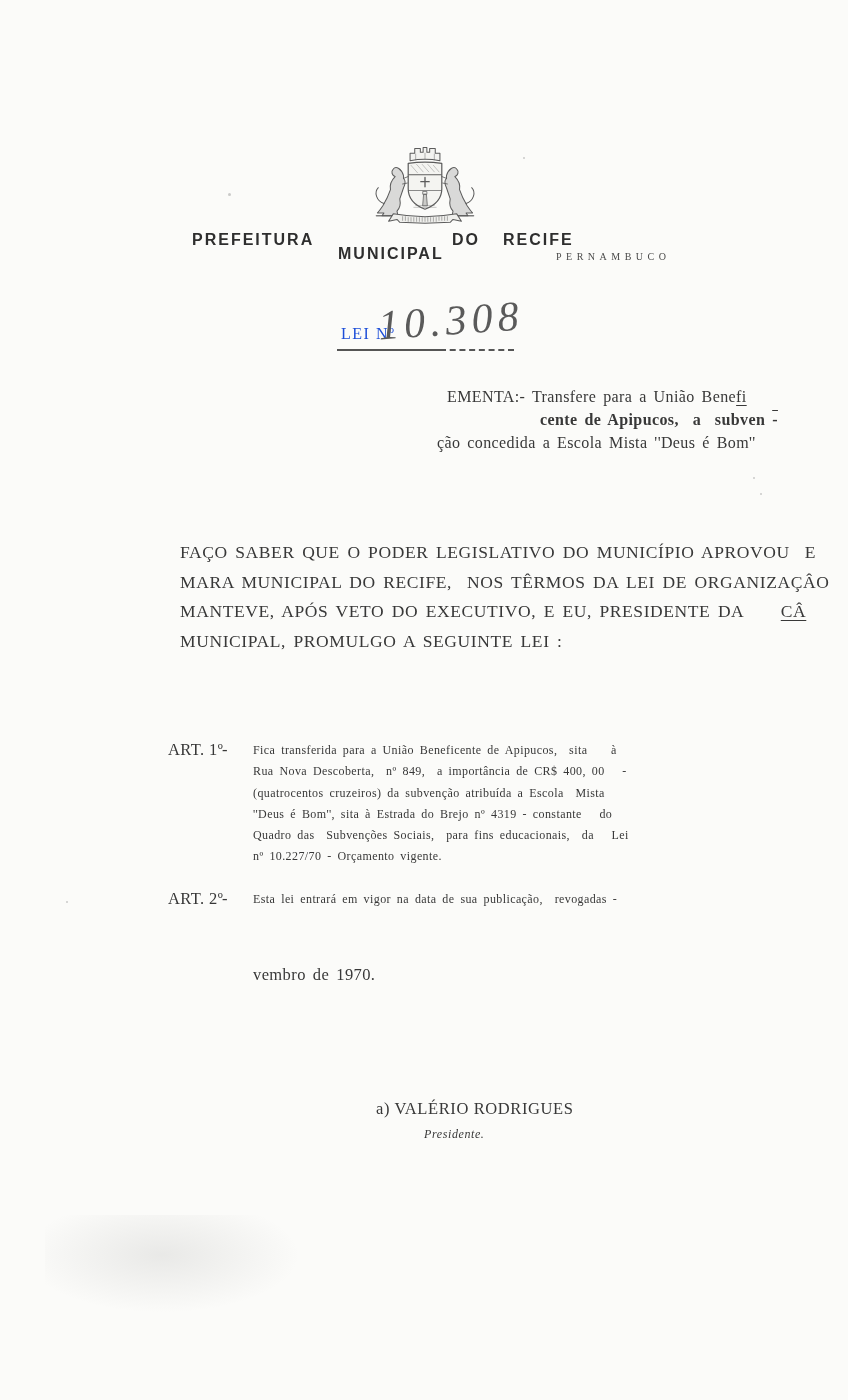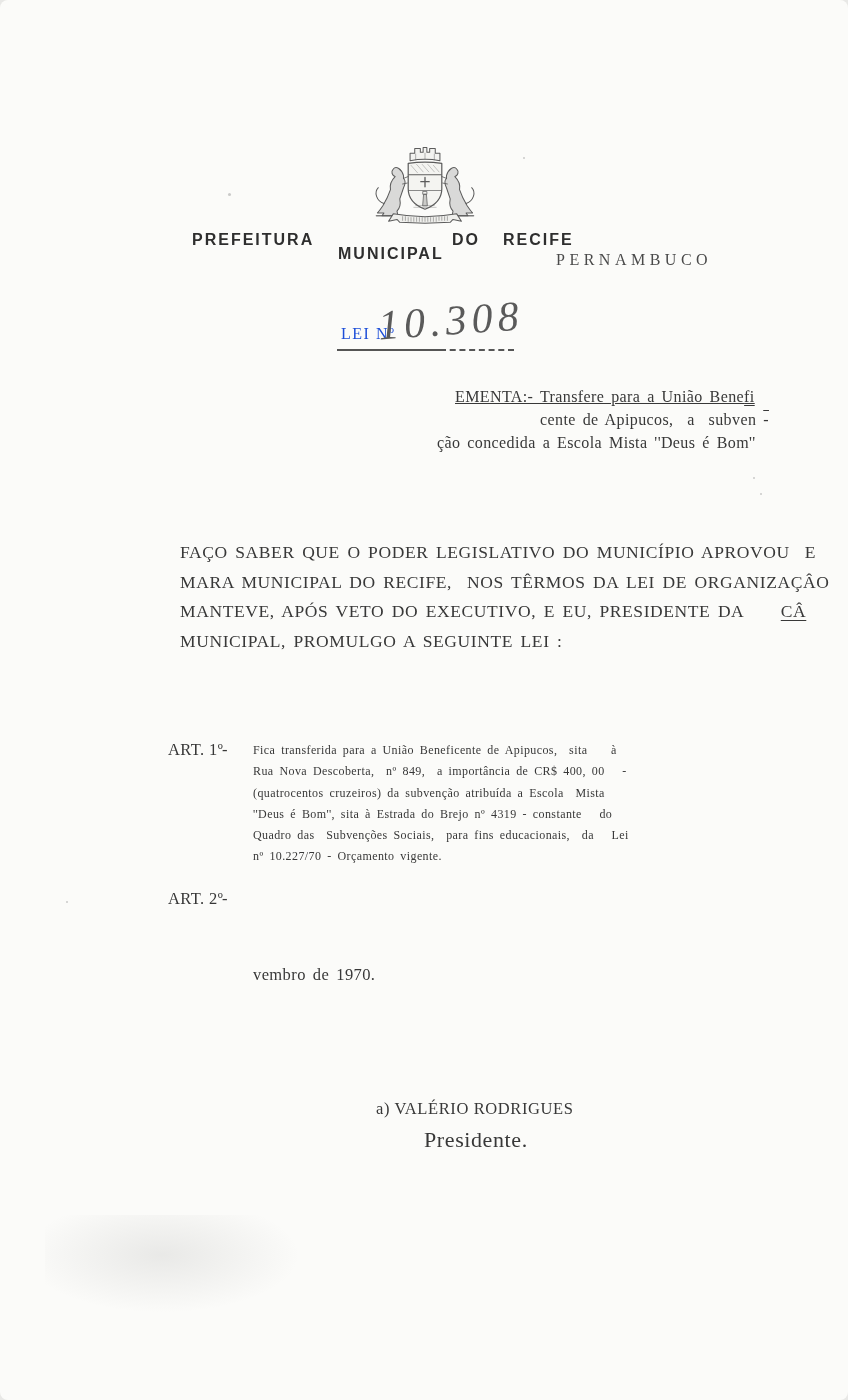--- a/index.html
+++ b/index.html
@@ -1,56 +1,55 @@
 <!DOCTYPE html>
 <html><head>
 <meta charset="utf-8">
 <style>
   html,body{margin:0;padding:0;background:#e8e8e6;}
   .page{
     position:relative;width:848px;height:1400px;margin:0 auto;
     background:#fbfbf9;overflow:hidden;
     color:#383838;
     font-family:"Liberation Serif","DejaVu Serif",serif;
-    border-radius:8px;
   }
   
   .hword{
     position:absolute;top:231px;
     font-family:"Liberation Sans","DejaVu Sans",sans-serif;
     font-weight:700;font-size:16px;letter-spacing:2px;color:#2e2e2e;
     white-space:pre;
   }
   .hw0{left:192px;} .hw1{left:338px;margin-top:14px;} .hw2{left:452px;} .hw3{left:503px;text-align:center;}
   .state{
     position:absolute;left:556px;top:251px;
-    font-size:16px;letter-spacing:4.5px;color:#4a4a4a;white-space:pre;
+    font-size:10px;letter-spacing:4.5px;color:#4a4a4a;white-space:pre;
   }
   
   .lei-label{position:absolute;left:341px;top:325px;font-size:16px;letter-spacing:1.5px;color:#1d4ed8;white-space:pre;}
   .hand{
     position:absolute;left:378px;top:296px;width:160px;
     font-size:42px;font-style:italic;color:#5a5a5a;letter-spacing:5px;
     transform:rotate(-4deg);white-space:pre;
   }
   .lei-ul-solid{position:absolute;left:337px;top:349px;width:103px;height:0;border-bottom:2px solid #555;}
   .lei-ul-dash{position:absolute;left:440px;top:349px;width:74px;height:0;border-bottom:2px dashed #555;}
   
   .txt{white-space:pre;word-spacing:2.5px;letter-spacing:.4px;}
   .ementa{position:absolute;left:437px;top:385px;font-size:16px;line-height:23px;}
-  .ementa div:nth-child(1){margin-left:18px;text-decoration:underline;}
-  .ementa div:nth-child(2){margin-left:103px;}
+  .ementa div:nth-child(1){margin-left:10px;}
+  .ementa div:nth-child(2){margin-left:103px;font-weight:bold;}
   .preamble{position:absolute;left:180px;top:538px;font-size:17.5px;line-height:29.5px;letter-spacing:.6px;}
   .art-label{position:absolute;left:168px;font-size:16.5px;white-space:pre;letter-spacing:.4px;}
   .art-dash{position:absolute;left:222px;font-size:16.5px;}
   .art-body{position:absolute;left:253px;font-size:12px;line-height:21.3px;}
   .a1{top:740px;} .a2{top:889px;}
   .closing{position:absolute;left:253px;top:964px;font-size:16.5px;line-height:21.5px;}
   .sig1{position:absolute;left:376px;top:1099px;font-size:16.5px;letter-spacing:.6px;white-space:pre;}
-  .sig2{position:absolute;left:424px;top:1127px;font-size:22px;letter-spacing:.6px;white-space:pre;}
+  .sig2{position:absolute;left:424px;top:1127px;font-size:12px;letter-spacing:.6px;white-space:pre;font-style:italic;}
   .u{text-decoration:underline;text-underline-offset:3px;}
   .ov{text-decoration:overline;}
   
   .speck{position:absolute;width:3px;height:3px;border-radius:50%;background:#8f8f8f;opacity:.45;}
   .sp1{left:228px;top:193px;} .sp2{left:523px;top:157px;width:2px;height:2px;}
   .sp3{left:753px;top:477px;width:2px;height:2px;} .sp4{left:760px;top:493px;width:2px;height:2px;}
   .sp5{left:66px;top:901px;width:2px;height:2px;}
   .smudge{position:absolute;left:45px;top:1215px;width:260px;height:100px;
     background:radial-gradient(ellipse at 45% 40%, rgba(110,110,110,.13), transparent 68%);}
   .crest{position:absolute;left:367px;top:142px;width:116px;height:84px;}
@@ -114,21 +113,21 @@
   <div class="ementa txt"><div><span>EMENTA:- Transfere para a União Bene</span><span class="u">fi</span></div><div><span>cente de Apipucos,  a  subven </span><span class="ov">-</span></div><div>ção concedida a Escola Mista ''Deus é Bom''</div></div>
 
   <div class="preamble txt"><div>FAÇO SABER QUE O PODER LEGISLATIVO DO MUNICÍPIO APROVOU  E</div><div>MARA MUNICIPAL DO RECIFE,  NOS TÊRMOS DA LEI DE ORGANIZAÇÂO</div><div><span>MANTEVE, APÓS VETO DO EXECUTIVO, E EU, PRESIDENTE DA     </span><span class="u">CÂ</span></div><div>MUNICIPAL, PROMULGO A SEGUINTE LEI :</div></div>
 
   <span class="art-label a1">ART. 1º</span>
   <span class="art-dash a1">-</span>
   <div class="art-body a1 txt"><div>Fica transferida para a União Beneficente de Apipucos,  sita    à</div><div>Rua Nova Descoberta,  nº 849,  a importância de CR$ 400, 00   -</div><div>(quatrocentos cruzeiros) da subvenção atribuída a Escola  Mista</div><div>''Deus é Bom'', sita à Estrada do Brejo nº 4319 - constante   do</div><div>Quadro das  Subvenções Sociais,  para fins educacionais,  da   Lei</div><div>nº 10.227/70 - Orçamento vigente.</div></div>
 
   <span class="art-label a2">ART. 2º</span>
   <span class="art-dash a2">-</span>
-  <div class="art-body a2 txt"></div>
+  <div class="art-body a2 txt"><div>Esta lei entrará em vigor na data de sua publicação,  revogadas -</div></div>
 
   <div class="closing txt"><div>vembro de 1970.</div></div>
 
   <span class="sig1">a) VALÉRIO RODRIGUES</span>
   <span class="sig2">Presidente.</span>
 
   <div class="speck sp1"></div>
   <div class="speck sp2"></div>
   <div class="speck sp3"></div>
   <div class="speck sp4"></div>

